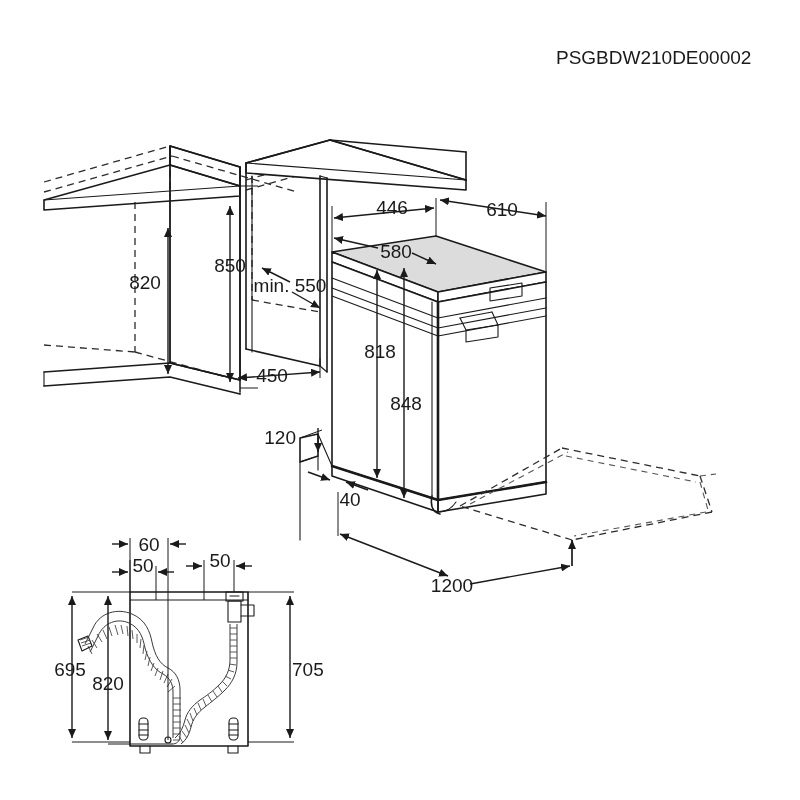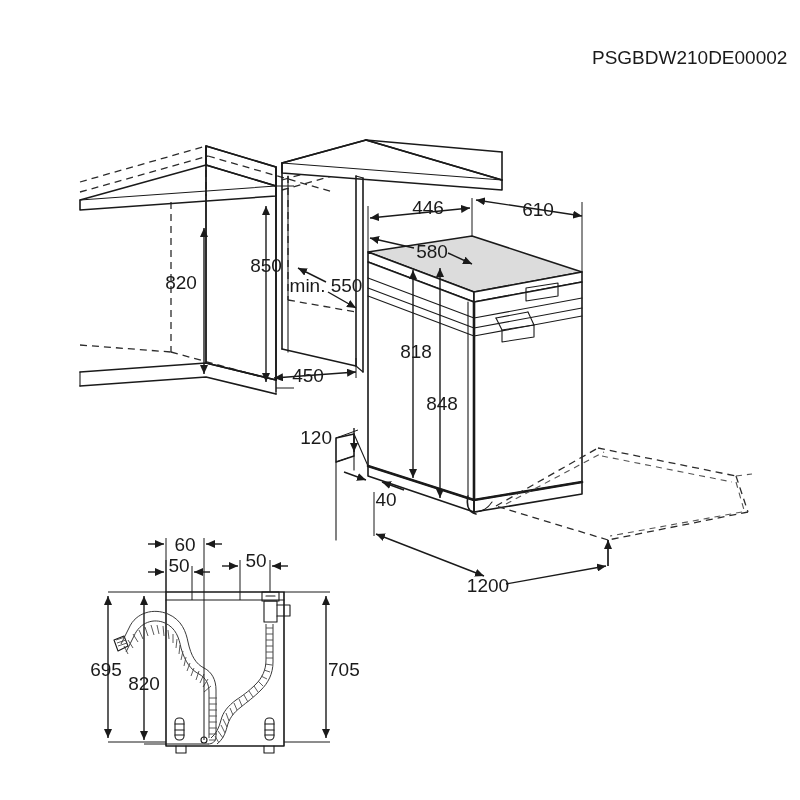--- a/index.html
+++ b/index.html
@@ -13,21 +13,20 @@
     height: 800px;
     position: relative;
     font-family: "Liberation Sans", sans-serif;
     overflow: hidden;
   }
   #drawing-root {
     position: absolute;
     top: 0; left: 0;
     width: 756px;
     height: 800px;
-    padding-left: 36px;
   }
   svg.drawing {
     display: block;
     width: 800px;
     height: 800px;
     background: #ffffff;
   }
   .dim-text {
     font-family: "Liberation Sans", sans-serif;
     font-size: 19px;

